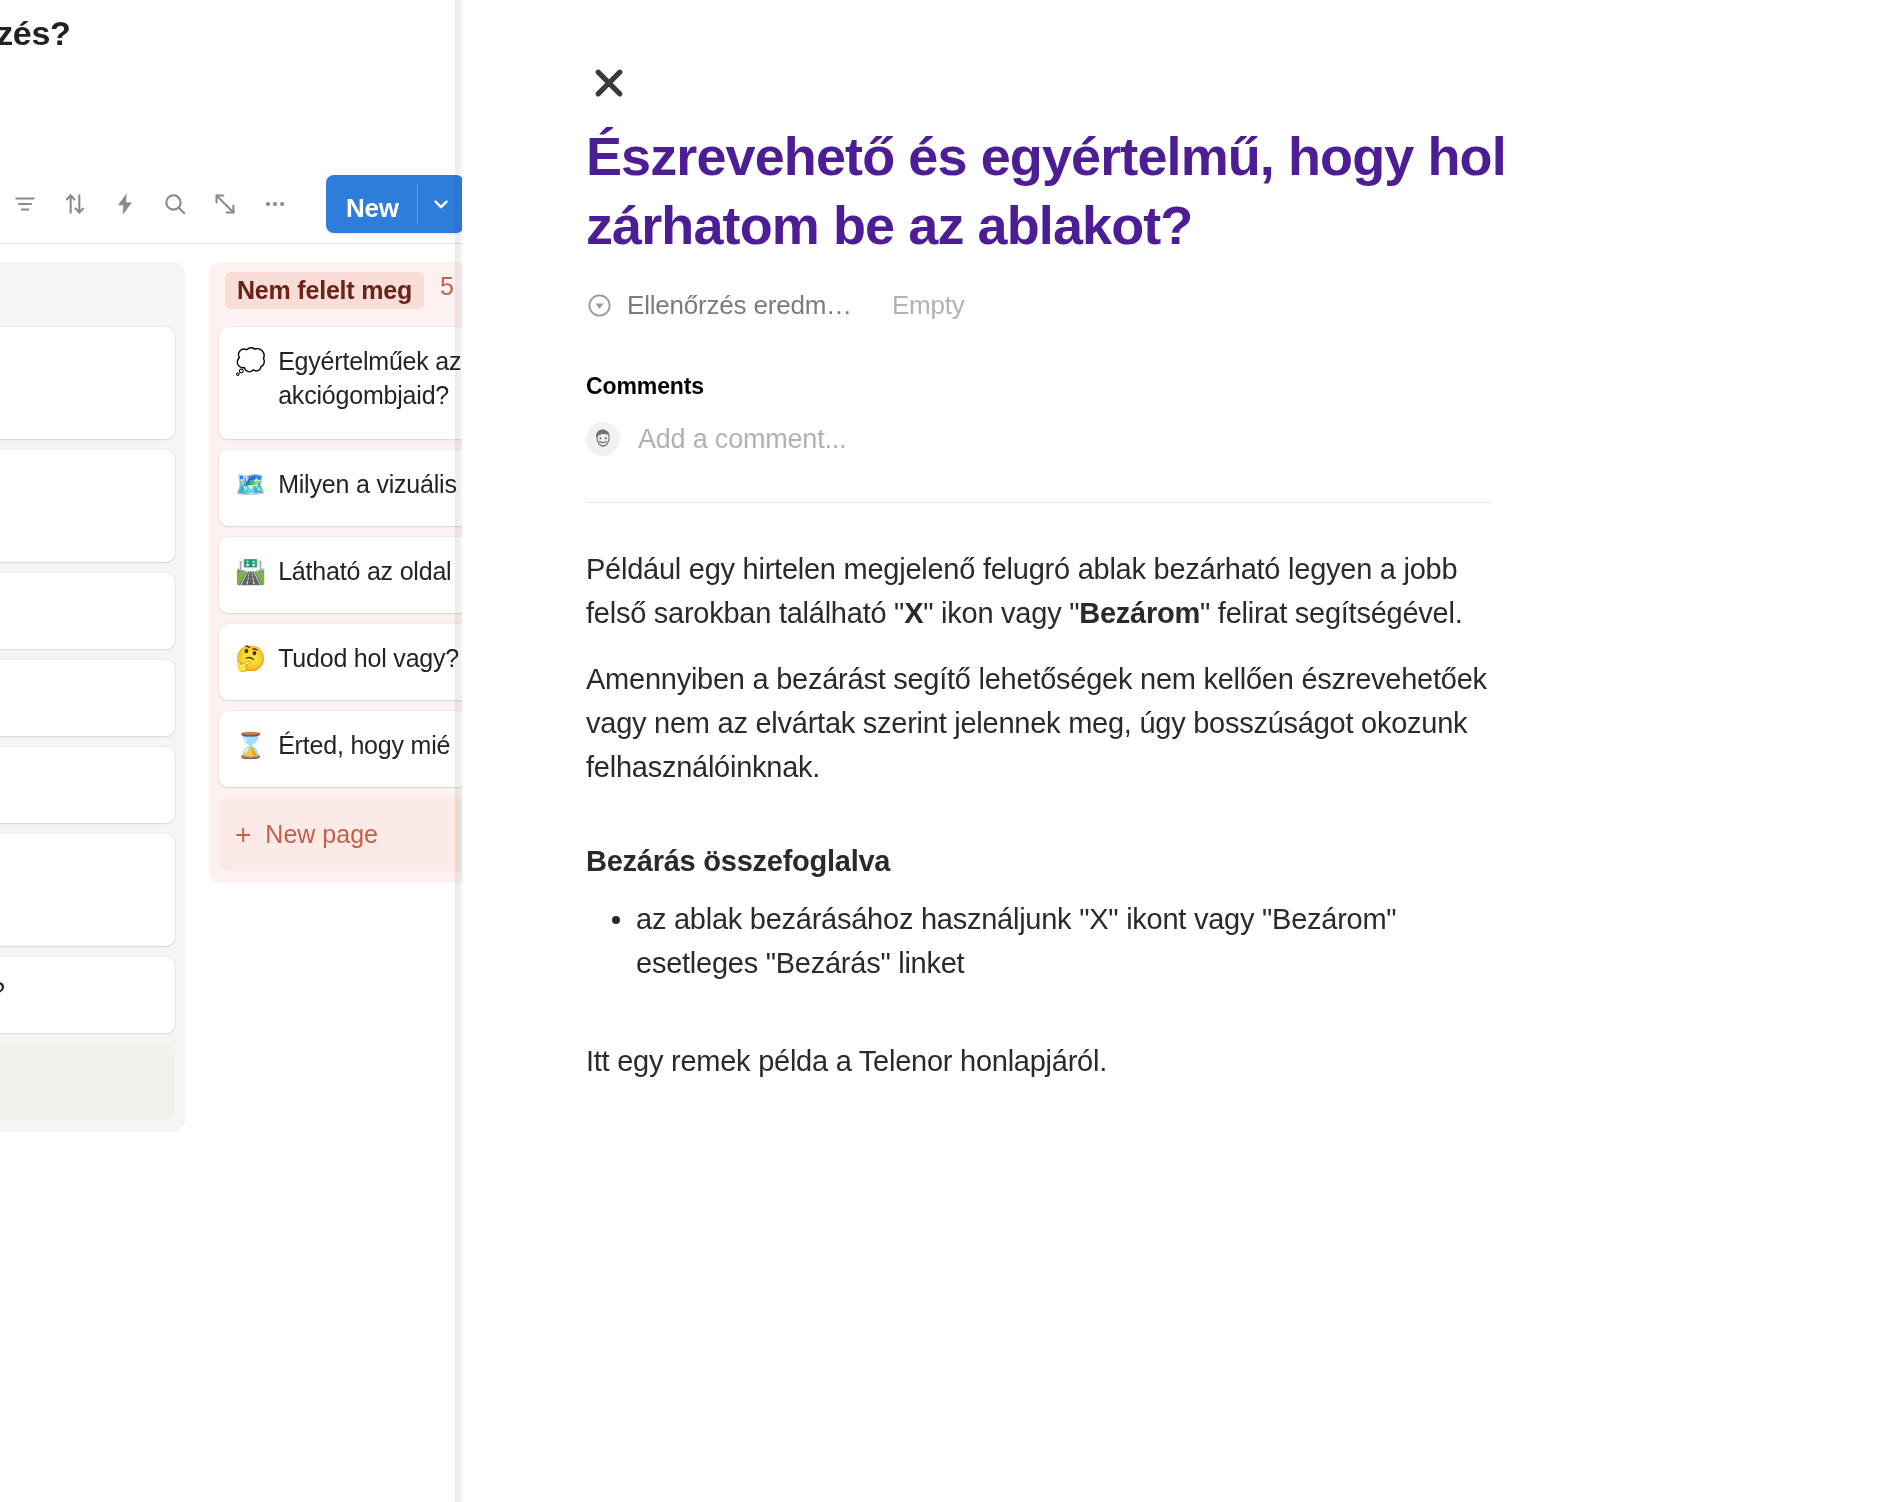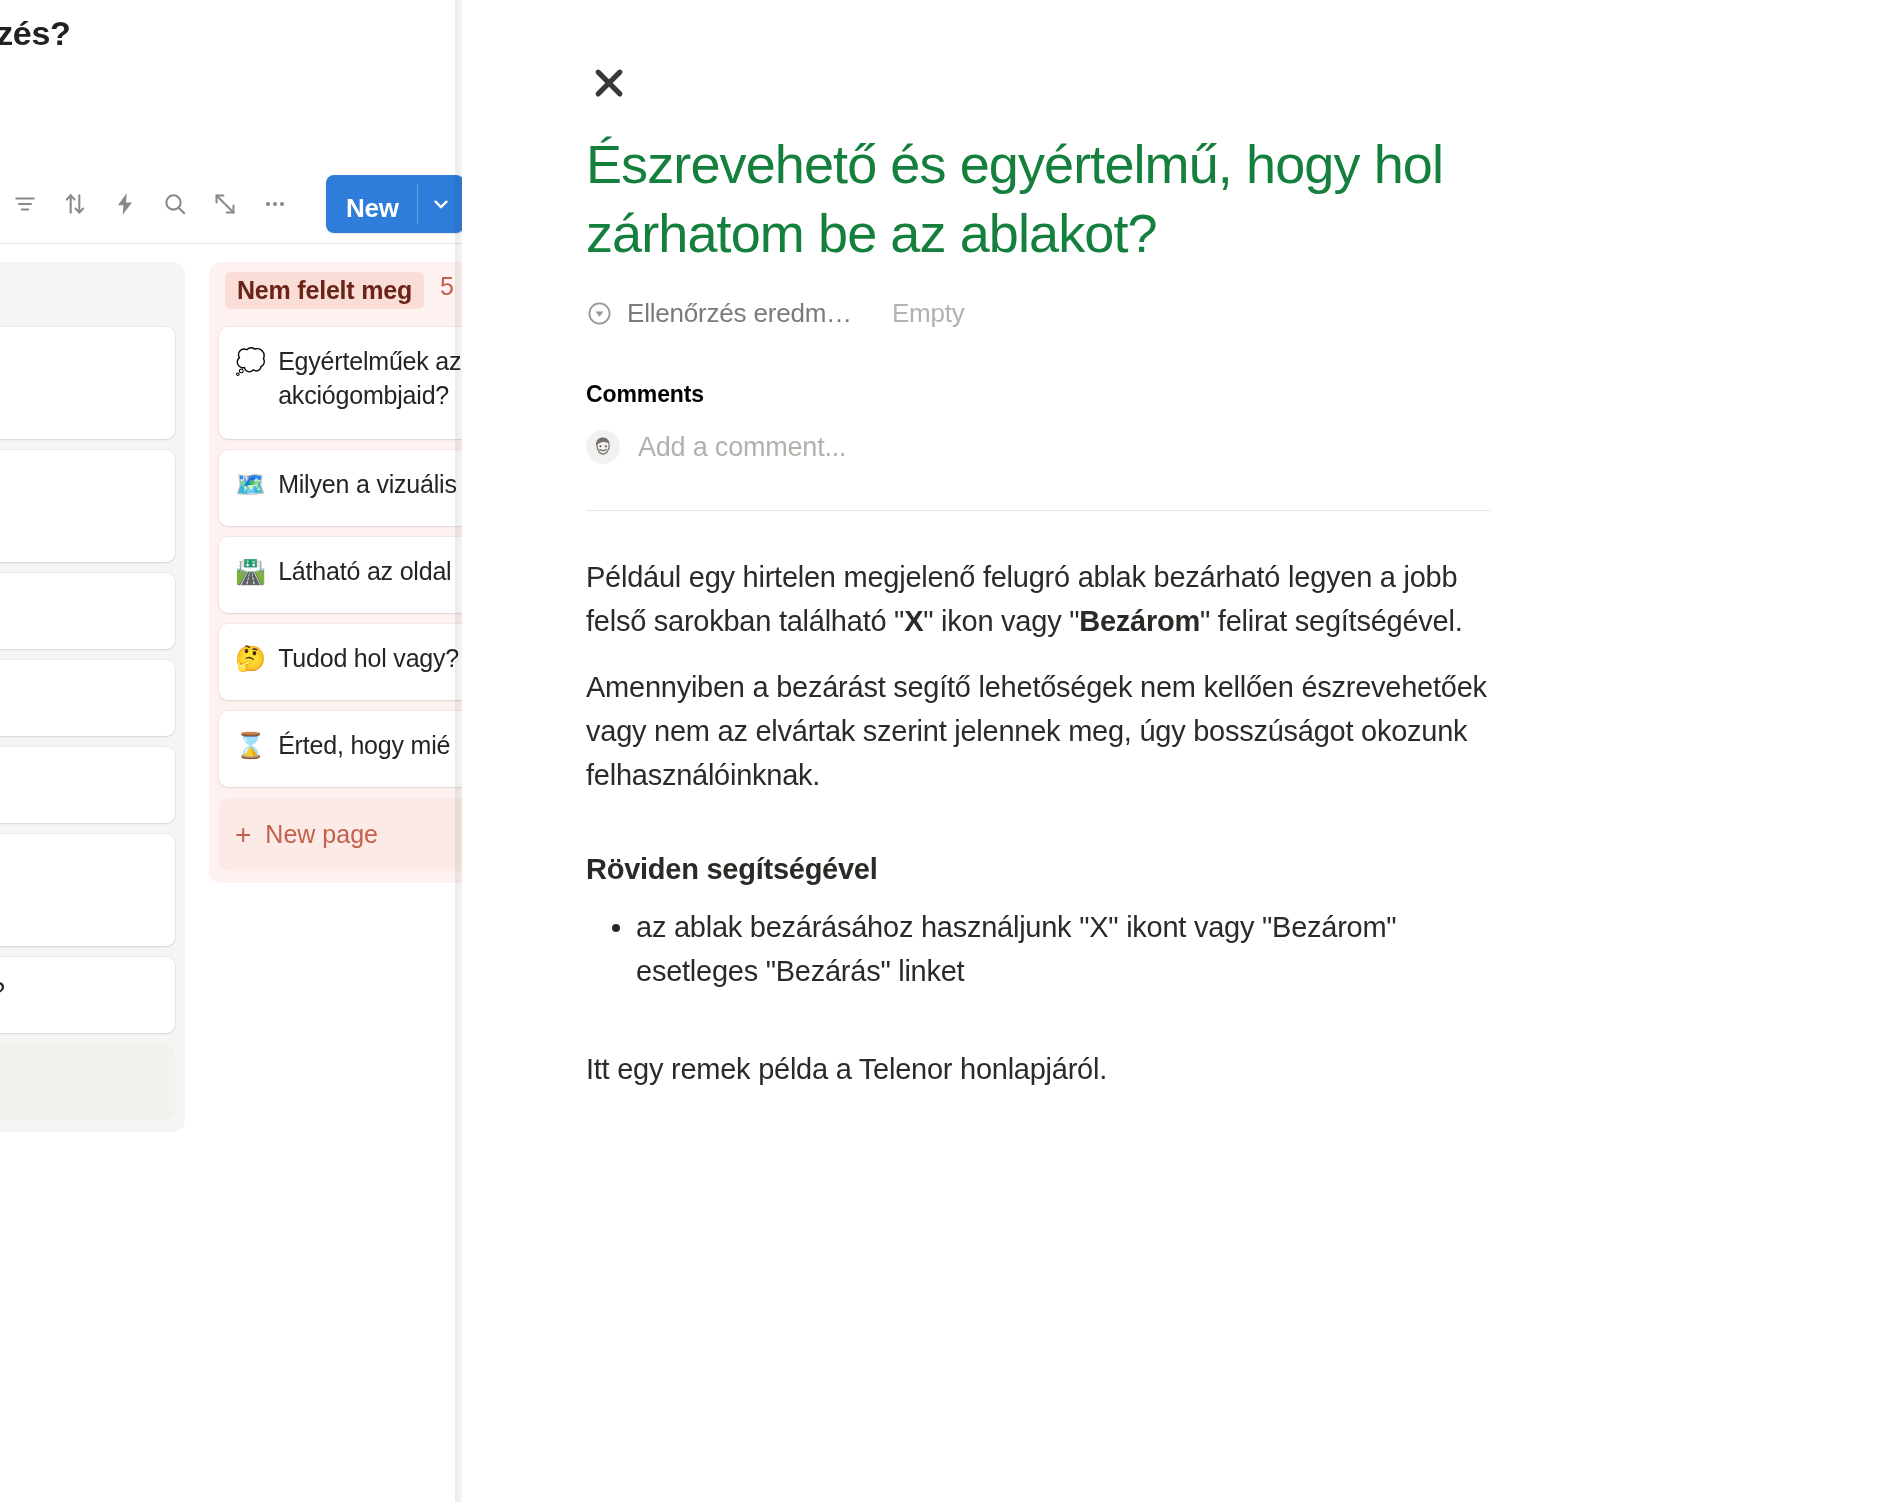--- a/index.html
+++ b/index.html
@@ -214,26 +214,26 @@
 
   .close-x {
     margin-top: 60px;
     width: 46px; height: 46px;
     display: flex; align-items: center; justify-content: center;
     color: #3b3835;
     cursor: pointer;
   }
 
   .peek-title {
-    margin-top: 24px;
+    margin-top: 16px;
     width: 930px;
     font-size: 54px;
     line-height: 69px;
-    font-weight: 400;
-    color: #15803d;
+    font-weight: 700;
+    color: #4c1d95;
     letter-spacing: -0.9px;
   }
 
   .prop-row {
     margin-top: 30px;
     display: flex;
     align-items: center;
     gap: 14px;
   }
   .prop-icon { color: #9b9895; display:flex; align-items:center; }
@@ -512,21 +512,21 @@
 
       <div class="divider"></div>
 
       <div class="body">
 
 
         <p><span>Például egy hirtelen megjelenő felugró ablak bezárható legyen a jobb felső sarokban található "</span><b>X</b><span>" ikon vagy "</span><b>Bezárom</b><span>" felirat segítségével.</span></p>
 
         <p>Amennyiben a bezárást segítő lehetőségek nem kellően észrevehetőek vagy nem az elvártak szerint jelennek meg, úgy bosszúságot okozunk felhasználóinknak.</p>
 
-        <h3>Röviden segítségével</h3>
+        <h3>Bezárás összefoglalva</h3>
 
         <ul>
           <li>az ablak bezárásához használjunk "X" ikont vagy "Bezárom" esetleges "Bezárás" linket</li>
         </ul>
 
         <p class="closing">Itt egy remek példa a Telenor honlapjáról.</p>
       </div>
 
     </div>
   </div>

